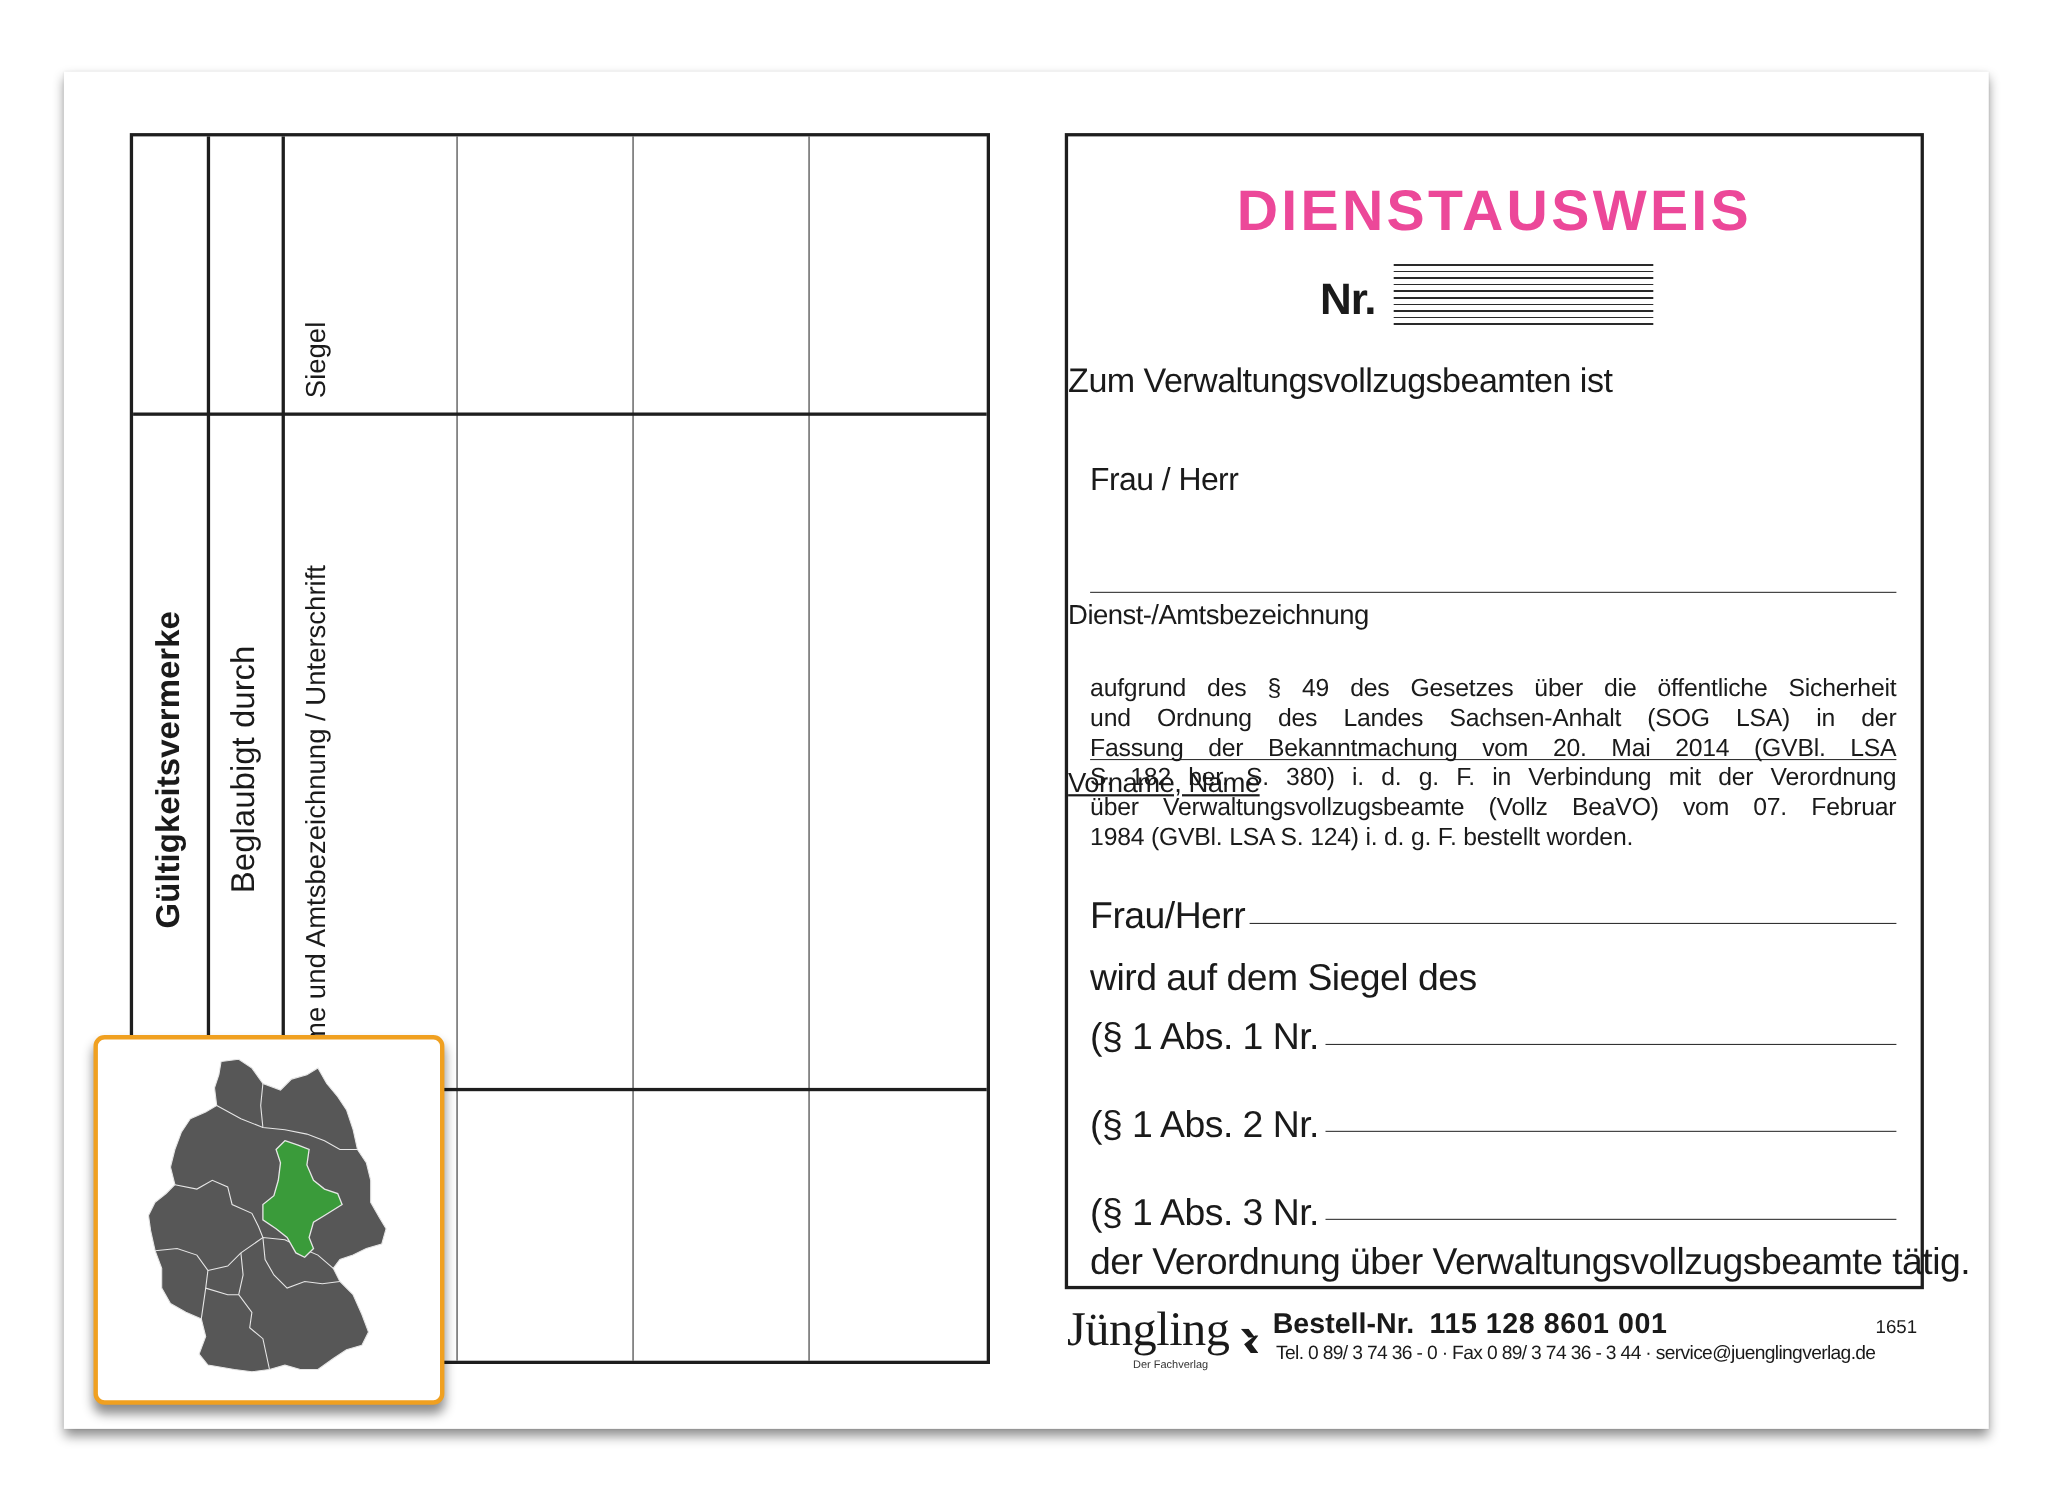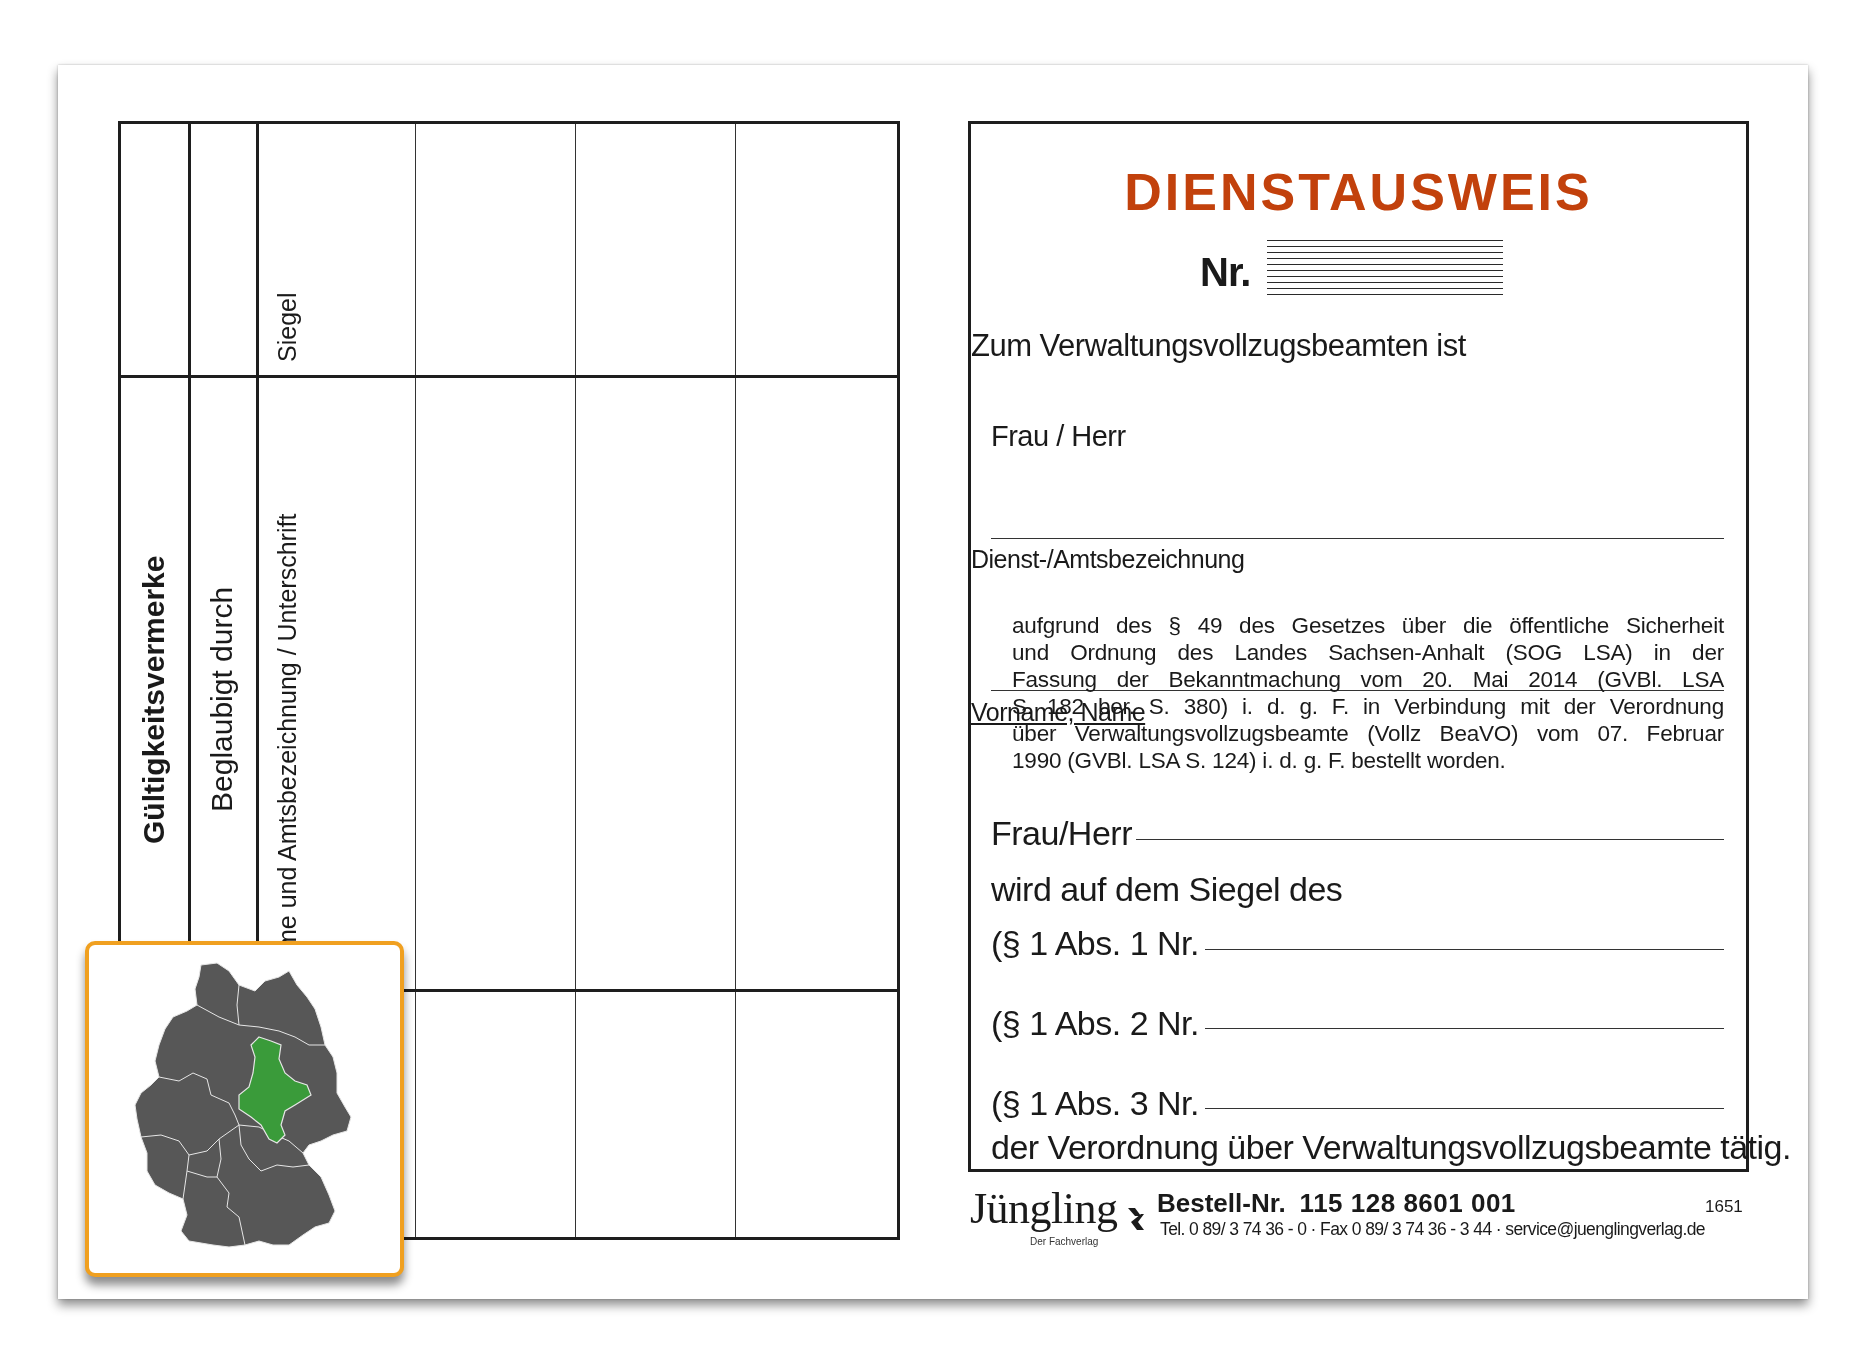--- a/index.html
+++ b/index.html
@@ -23,30 +23,30 @@
   .hline { position: absolute; left: 0; right: 0; height: 0; border-top: 3px solid #1e1e1e; }
   .rot { position: absolute; white-space: nowrap; transform-origin: 0 0; transform: rotate(-90deg); }
   .rot.head { font-weight: bold; font-size: 30px; }
   .rot.sub { font-size: 30px; }
   .rot.small { font-size: 25px; }
 
   
   .form { position: absolute; left: 968px; top: 121px; width: 781px; height: 1051px;
     border: 3px solid #1e1e1e; box-sizing: border-box; }
   .title { position: absolute; left: 0; right: 0; top: 38px; text-align: center;
-    font-weight: bold; font-size: 52px; letter-spacing: 3px; color: #c2410c; }
+    font-weight: bold; font-size: 52px; letter-spacing: 3px; color: #ec4899; }
   .nr-label { position: absolute; left: 229px; top: 126px; font-weight: bold; font-size: 40px; letter-spacing: -1px; text-align: center; }
   .nr-lines { position: absolute; left: 296px; top: 116px; width: 236px; height: 56px;
     background: repeating-linear-gradient(to bottom, #2a2a2a 0, #2a2a2a 1.5px, transparent 1.5px, transparent 6px); }
   .center-line { position: absolute; left: 0; right: 0; text-align: left; font-size: 31px; letter-spacing: -0.5px; }
   .label-md { position: absolute; font-size: 28px; letter-spacing: -0.5px; }
   .rule { position: absolute; height: 0; border-top: 1.5px solid #333; }
   .para { position: absolute; left: 20px; right: 22px; top: 488px; font-size: 22.5px; line-height: 27px;
     text-align: justify; letter-spacing: -0.2px; }
-  .para span { display: block; text-align-last: justify; margin-left: 21px; }
+  .para span { display: block; text-align-last: justify; }
   .para span.last { text-align-last: left; }
   .field-label { position: absolute; left: 20px; font-size: 34px; letter-spacing: -0.5px; white-space: nowrap; }
   .field-rule { position: absolute; right: 22px; height: 0; border-top: 1.5px solid #333; }
 
   
   .logo { position: absolute; left: 970px; top: 1183px; font-family: "Liberation Serif", serif;
     font-size: 44px; color: #1a1a1a; letter-spacing: -0.5px; }
   .logo-mark { position: absolute; left: 1128px; top: 1208px; width: 16px; height: 22px; }
   .logo-sub { position: absolute; left: 1030px; top: 1236px; font-size: 10px; color: #333; }
   .order { position: absolute; left: 1157px; top: 1188px; font-weight: bold; font-size: 26px; white-space: nowrap; }
@@ -92,21 +92,21 @@
   <div class="center-line" style="top:421px; font-size:25px;">Dienst-/Amtsbezeichnung</div>
   <div class="rule" style="left:20px; right:22px; top:566px;"></div>
   <div class="center-line" style="top:574px; font-size:25px;text-decoration:underline;">Vorname, Name</div>
 
   <div class="para">
     <span>aufgrund des § 49 des Gesetzes über die öffentliche Sicherheit</span>
     <span>und Ordnung des Landes Sachsen-Anhalt (SOG LSA) in der</span>
     <span>Fassung der Bekanntmachung vom 20. Mai 2014 (GVBl. LSA</span>
     <span>S. 182 ber. S. 380) i. d. g. F. in Verbindung mit der Verordnung</span>
     <span>über Verwaltungsvollzugsbeamte (Vollz BeaVO) vom 07. Februar</span>
-    <span class="last">1990 (GVBl. LSA S. 124) i. d. g. F. bestellt worden.</span>
+    <span class="last">1984 (GVBl. LSA S. 124) i. d. g. F. bestellt worden.</span>
   </div>
 
   <div class="field-label" style="top:690px;">Frau/Herr</div>
   <div class="field-rule" style="left:165px; top:715px;"></div>
 
   <div class="field-label" style="top:746px;">wird auf dem Siegel des</div>
 
   <div class="field-label" style="top:800px;text-align:center;">(§ 1 Abs. 1  Nr.</div>
   <div class="field-rule" style="left:234px; top:825px;"></div>
 

